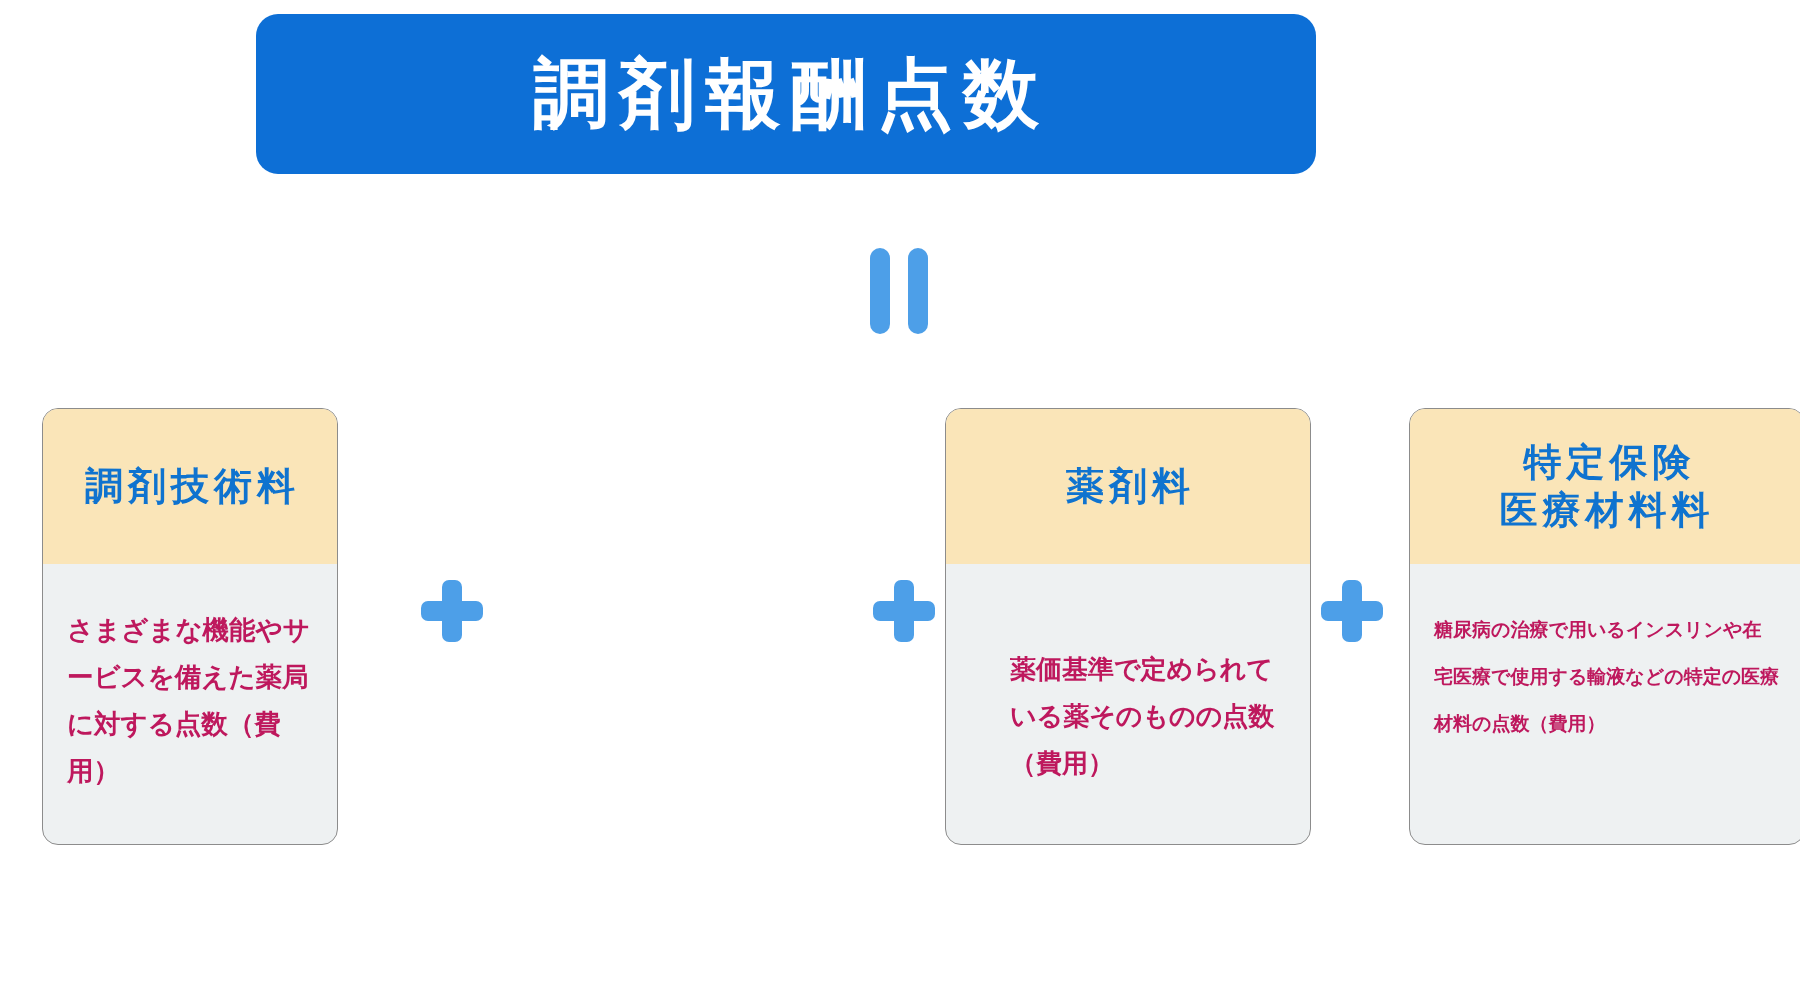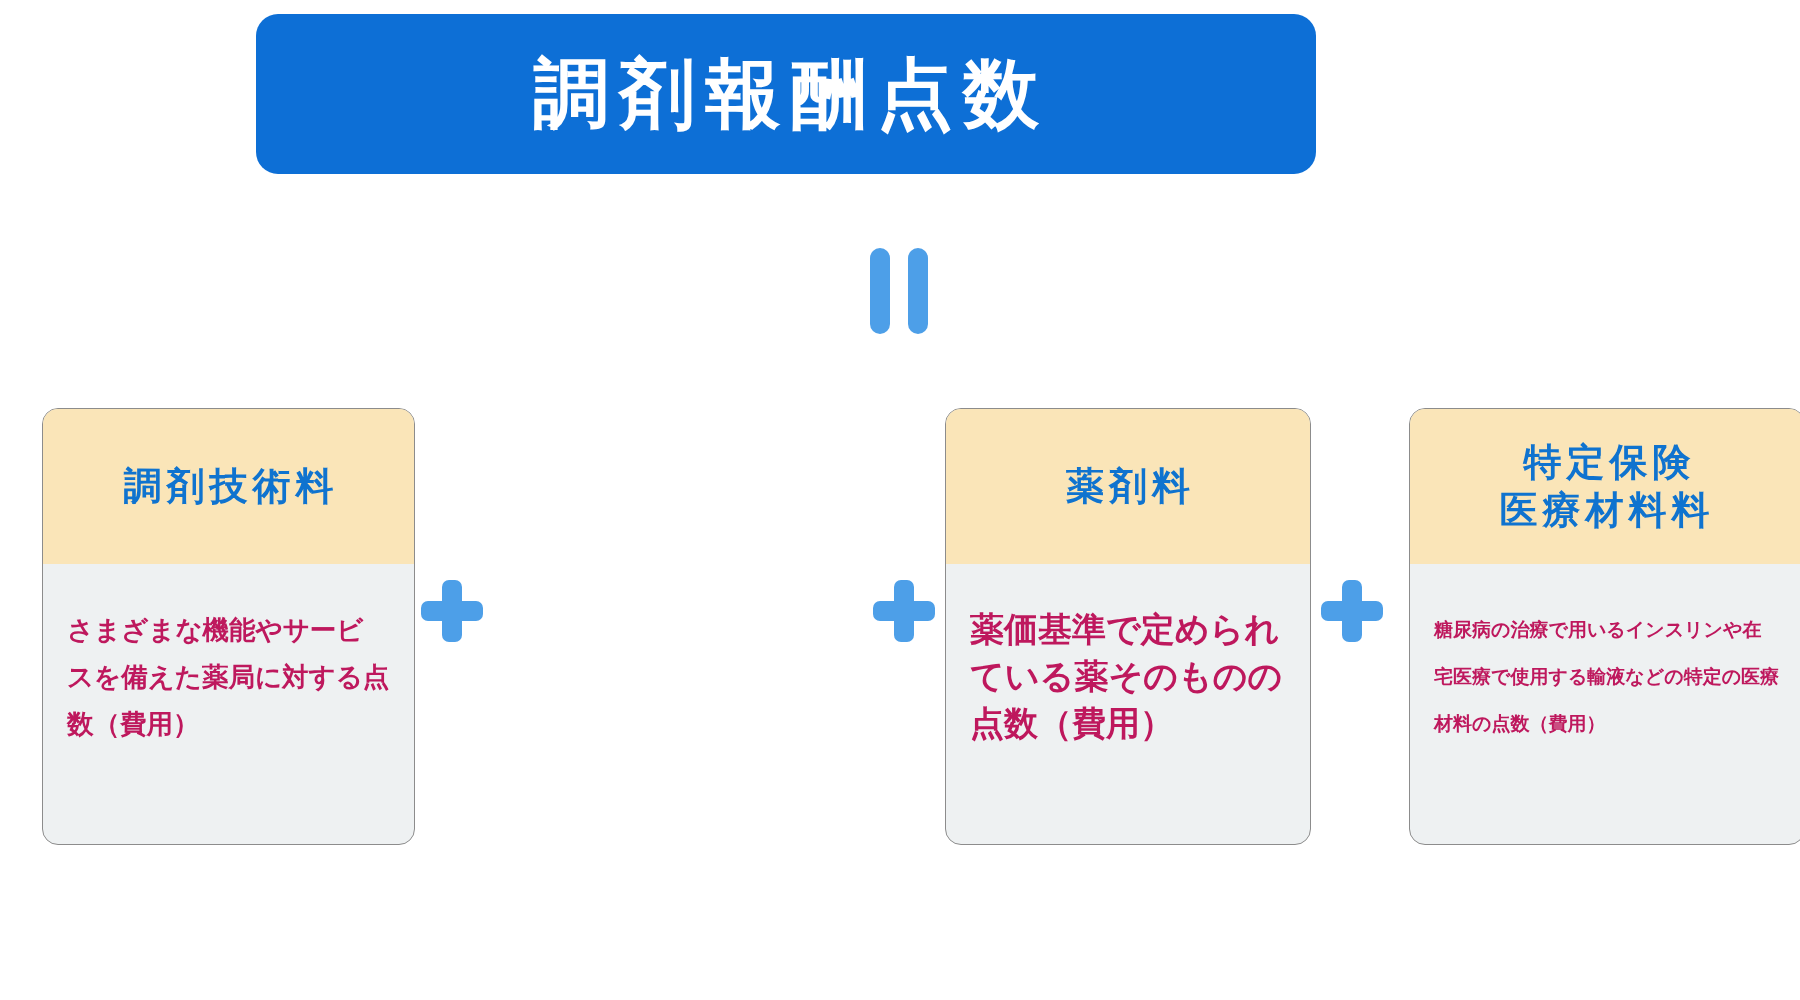--- a/index.html
+++ b/index.html
@@ -76,23 +76,23 @@
     top: 0;
     height: 437px;
     background: #eef1f2;
     border: 1.5px solid #8c8c8c;
     border-radius: 16px;
     box-sizing: border-box;
     overflow: hidden;
     display: flex;
     flex-direction: column;
   }
-  .card.c1 { left: 42px;   width: 373px; }
+  .card.c1 { left: 42px;   width: 296px; }
   .card.c2 { left: 490px;  width: 373px; }
-  .card.c3 { left: 945px;  width: 366px; }
+  .card.c3 { left: 945px;  width: 366px; gap: 40px; }
   .card.c4 { left: 1393px; width: 396px; margin-left: 16px; }
 
   .card-header {
     background: #fae5b8;
     height: 155px;
     flex: none;
     display: flex;
     align-items: center;
     justify-content: center;
     text-align: center;
@@ -114,21 +114,21 @@
   }
   .card-body .body-text {
     color: #be185d;
     font-size: 26.5px;
     font-weight: bold;
     line-height: 47px;
     letter-spacing: 0px;
     text-align: left;
     word-break: break-all;
   }
-  .card.c3 .card-body .body-text { font-size: 34px; }
+  .card.c3 .card-body .body-text { font-size: 26px; margin-left: 40px; }
   .card.c4 .card-body .body-text { font-size: 19px; }
 
   
   .plus {
     position: absolute;
     top: 580px;
     width: 62px;
     height: 62px;
   }
   .plus.p1 { left: 421px; }

